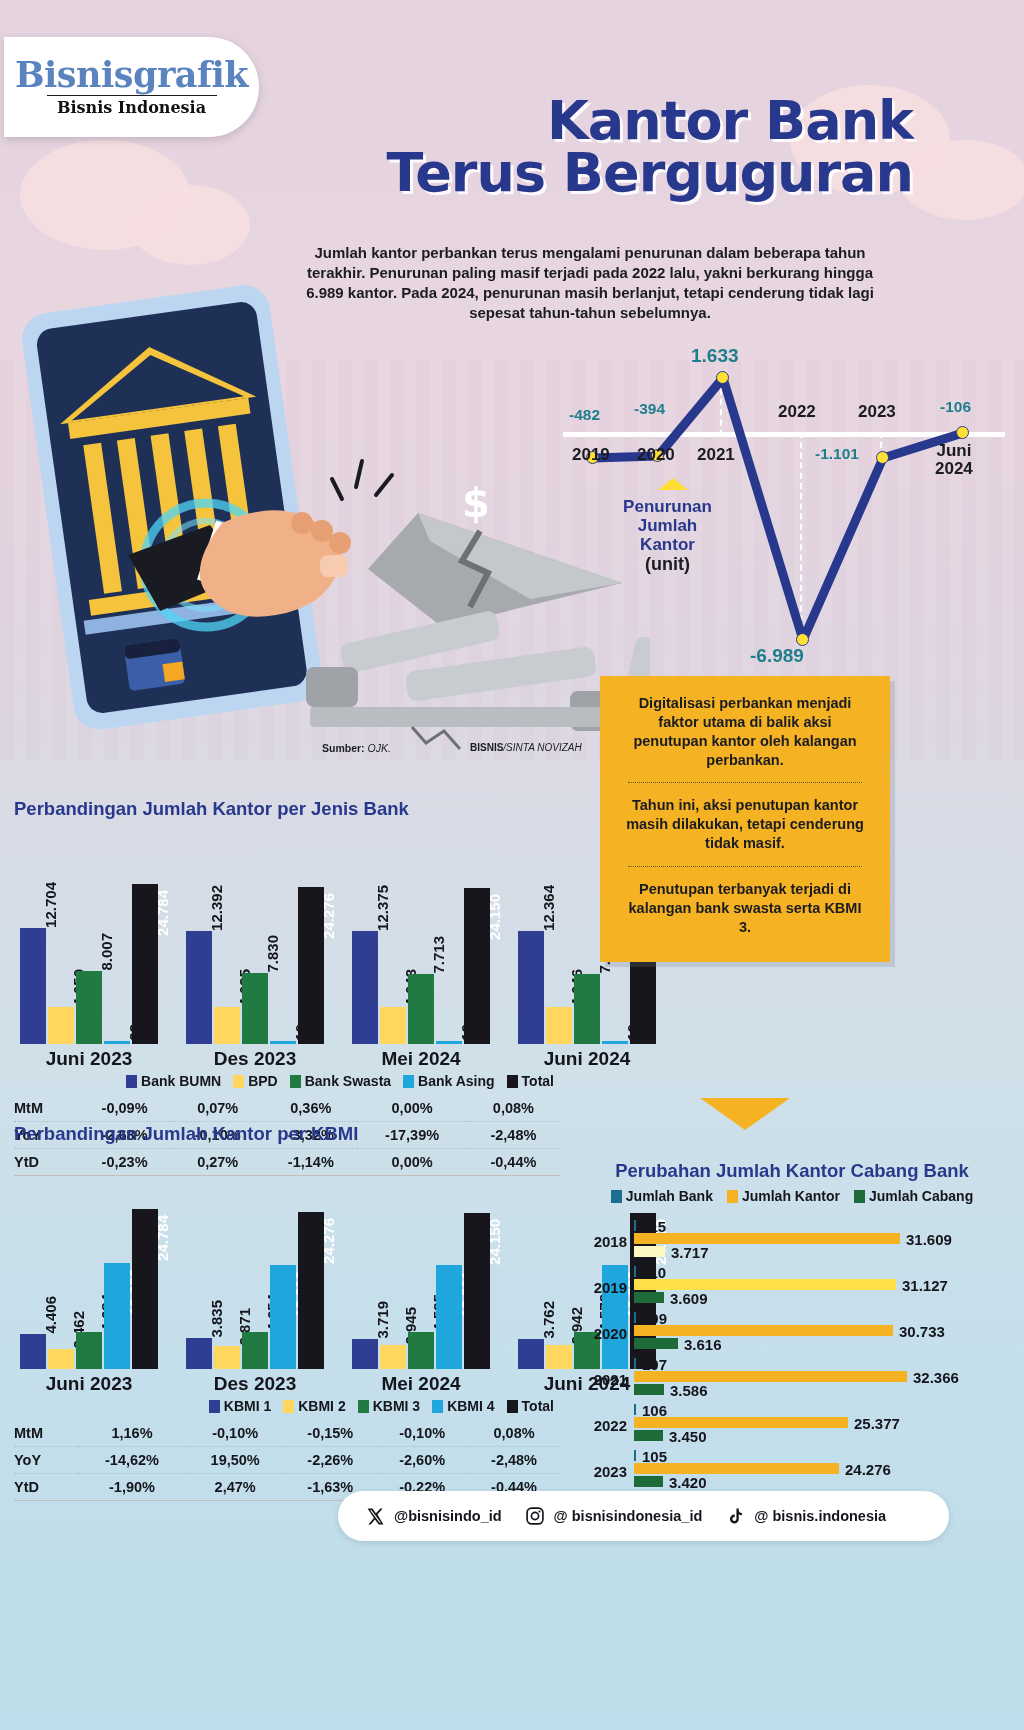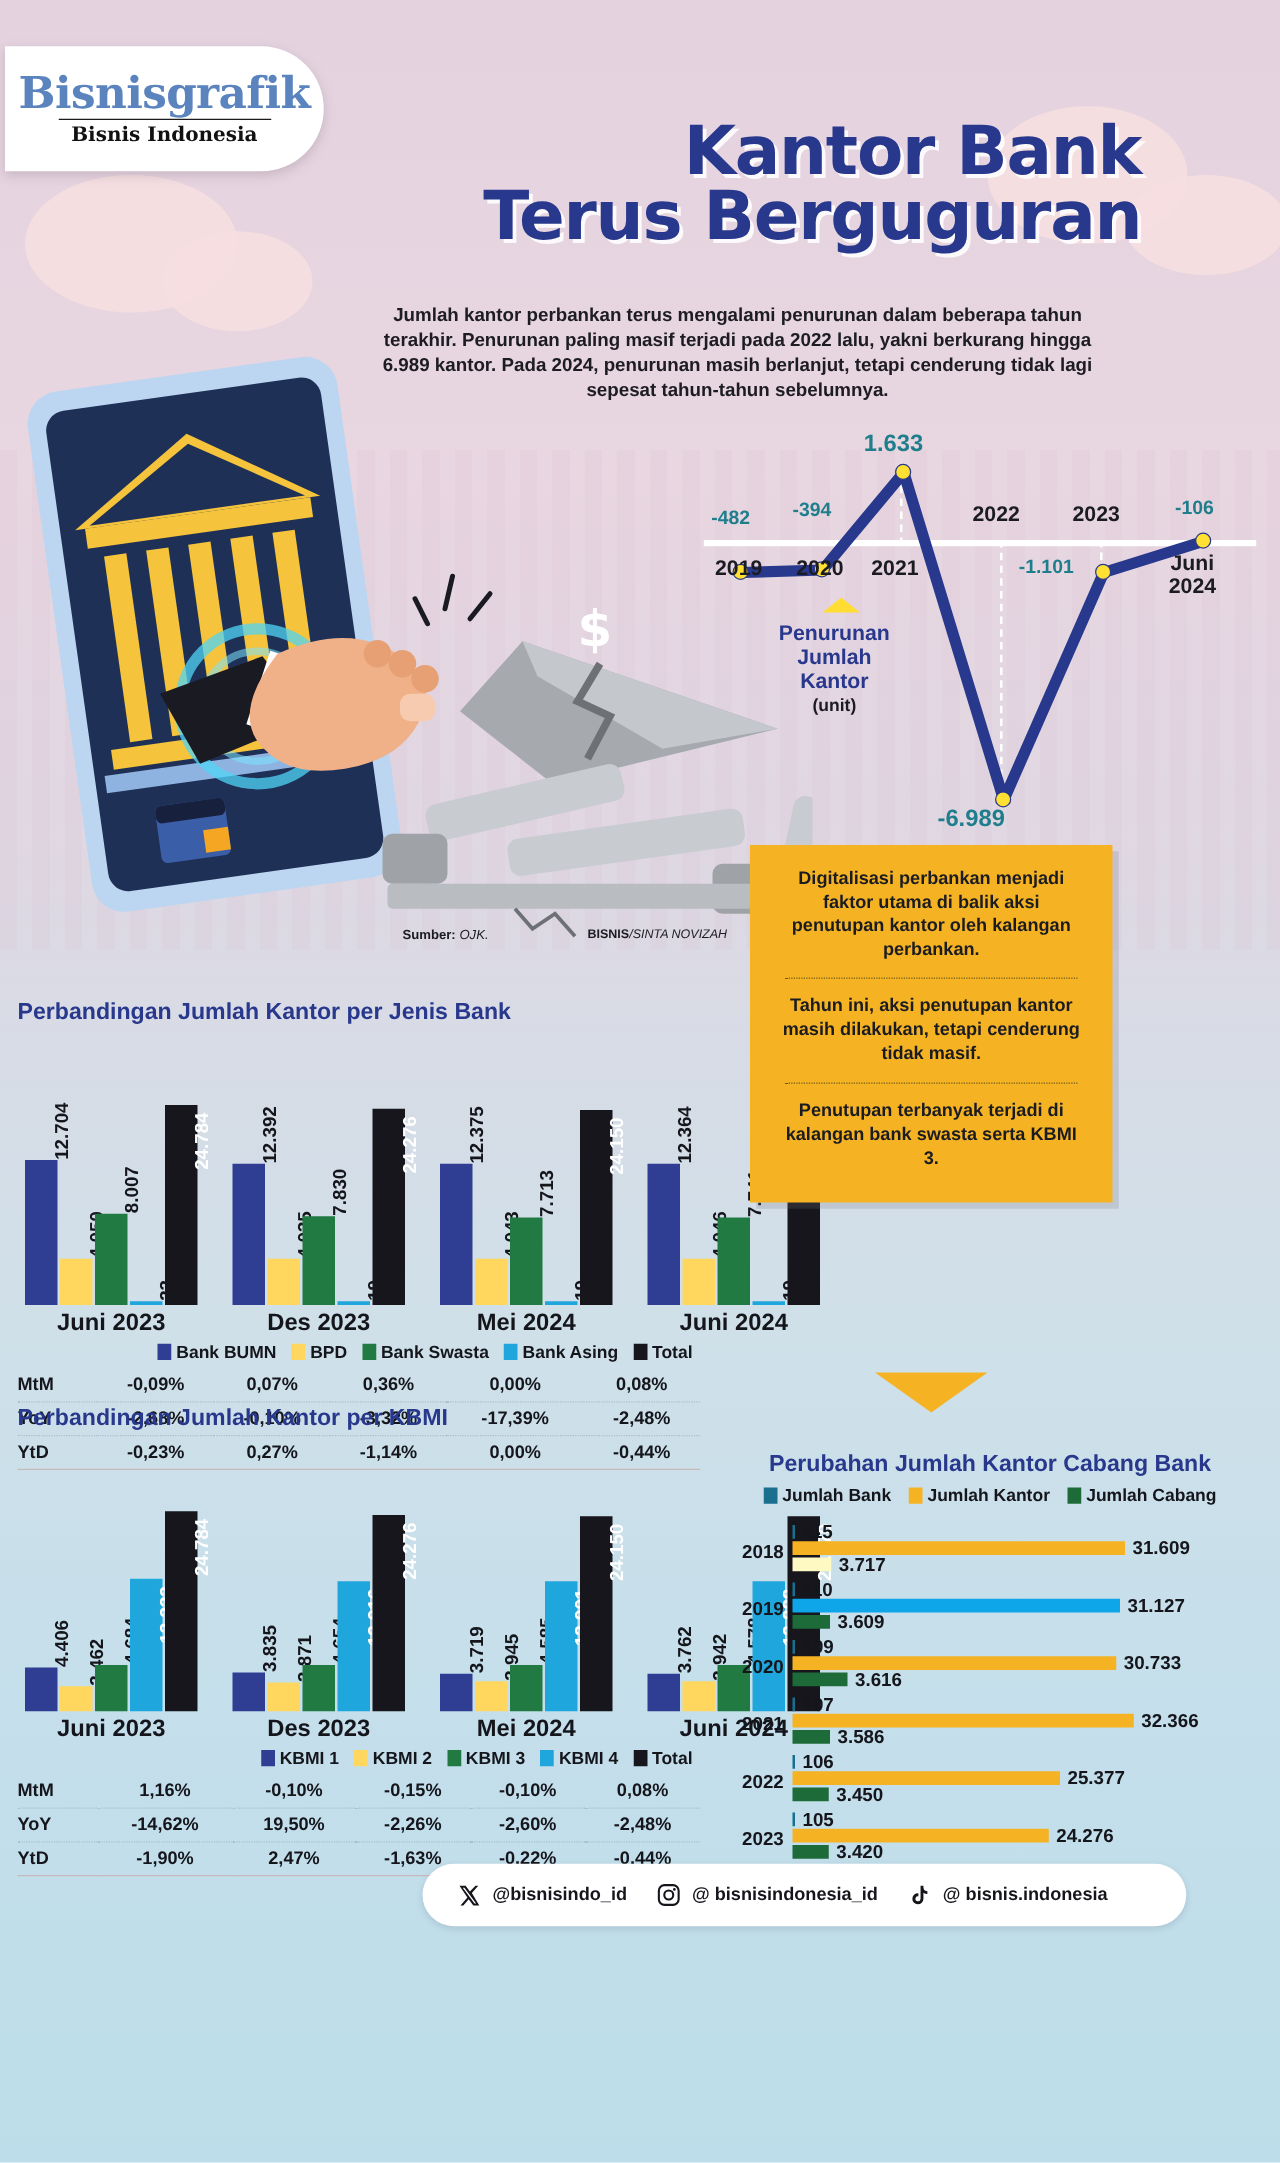--- a/index.html
+++ b/index.html
@@ -32,21 +32,21 @@
   .linechart { position:absolute; left:545px; top:340px; width:470px; height:330px; }
   .zeroline { position:absolute; left:18px; top:92px; width:442px; height:5px; background:#fff; }
   .dashv { position:absolute; width:2px; border-left:2px dashed #ffffff; }
   svg.lc { position:absolute; left:0; top:0; }
   .dot { position:absolute; width:13px; height:13px; border-radius:50%; background:#ffe033; border:1.5px solid #28388c; }
   .lc-val { position:absolute; font-size:15.5px; font-weight:700; color:#1f7e8c; white-space:nowrap; }
   .lc-val.big { font-size:19px; }
   .lc-yr { position:absolute; font-size:17px; font-weight:700; color:#1b1b22; white-space:nowrap; }
   .lc-cap { position:absolute; left:605px; top:497px; width:125px; text-align:center;
     font-size:17px; font-weight:700; color:#28388c; line-height:1.12; }
-  .lc-cap .unit { color:#1b1b22; font-size:14px; }
+  .lc-cap .unit { color:#1b1b22; font-size:18px; }
   .tri { position:absolute; left:658px; top:478px; width:0;height:0;
      border-left:15px solid transparent; border-right:15px solid transparent; border-bottom:12px solid #ffdd33;}
   
   .src { position:absolute; left:322px; top:742px; font-size:10.5px; font-weight:700; color:#1b1b22; }
   .src i { font-weight:400; }
   .credit { position:absolute; left:470px; top:742px; font-size:10px; color:#1b1b22; font-style:italic; }
   .credit b { font-style:normal; font-weight:700; }
   
   .panel-title { font-size:18.5px; font-weight:700; color:#28388c; }
   
@@ -490,21 +490,21 @@
       <div class="hbar" style="width:31px;background:#fef9c3;position:relative;margin-top:2px;">
         <span class="hval">3.717</span>
         </div>
     </div>
 
     <div class="hrow" style="margin-bottom:9px;">
       <div class="hyear" style="top:13px;">2019</div>
       <div class="hbar" style="width:2px;background:#1a6f8e;position:relative;">
         <span class="hval">110</span>
         </div>
-      <div class="hbar" style="width:262px;background:#0ea5e9;position:relative;margin-top:2px;">
+      <div class="hbar" style="width:262px;background:#fde047;position:relative;margin-top:2px;">
         <span class="hval">31.127</span>
         </div>
       <div class="hbar" style="width:30px;background:#1e6b3a;position:relative;margin-top:2px;">
         <span class="hval">3.609</span>
         </div>
     </div>
 
     <div class="hrow" style="margin-bottom:9px;">
       <div class="hyear" style="top:13px;">2020</div>
       <div class="hbar" style="width:2px;background:#1a6f8e;position:relative;">

